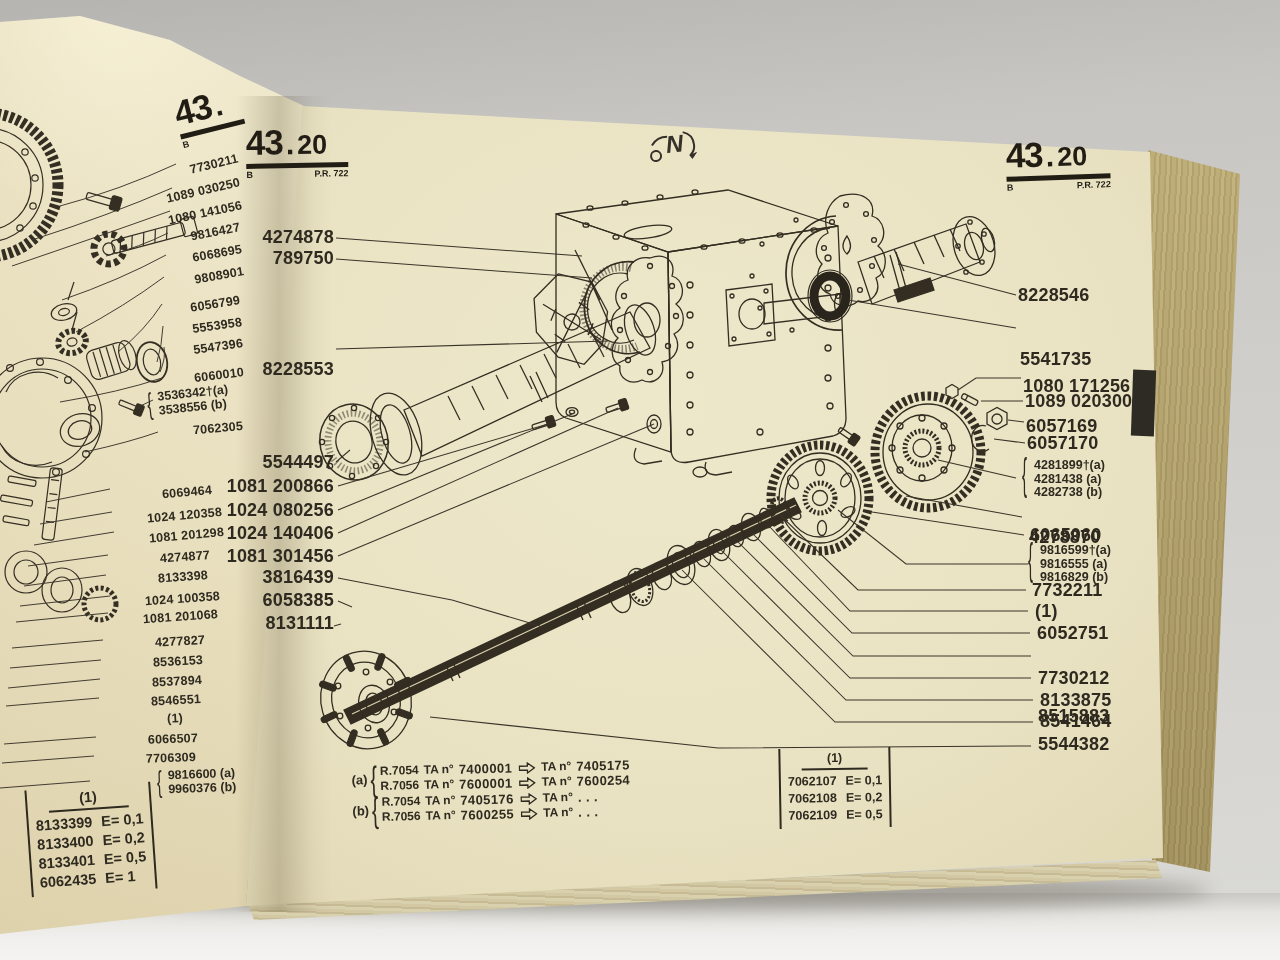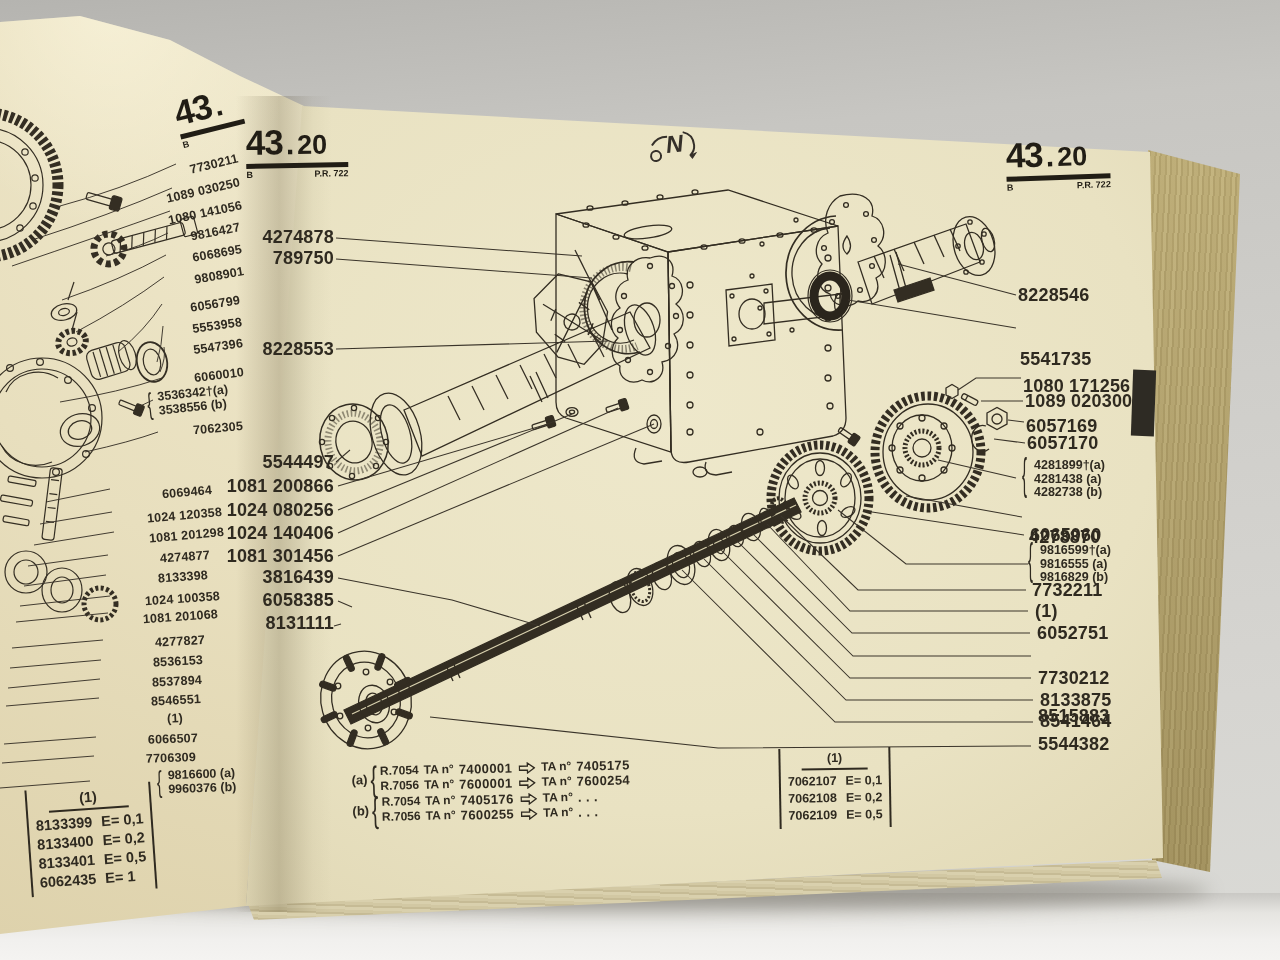--- a/index.html
+++ b/index.html
@@ -526,21 +526,21 @@
         <path d="M6 18 q6 -8 16 -7"></path>
         <path d="M38 8 q10 3 10 14 q0 6 -5 10"></path>
         <path d="M43 32 l6 -2 -4 5 Z" fill="#35302a" stroke-width="1"></path>
       </g>
     </svg>
     <span class="stamp-n">N</span>
   </div>
 
   <div class="lbl ra" style="left:214px;top:231px;width:120px;">4274878</div>
   <div class="lbl ra" style="left:214px;top:252px;width:120px;">789750</div>
-  <div class="lbl ra" style="left:214px;top:343px;width:120px;">8228553</div>
+  <div class="lbl ra" style="left:214px;top:363px;width:120px;">8228553</div>
   <div class="lbl ra" style="left:214px;top:456px;width:120px;text-align:right;">5544497</div>
   <div class="lbl ra" style="left:214px;top:480px;width:120px;">1081 200866</div>
   <div class="lbl ra" style="left:214px;top:504px;width:120px;">1024 080256</div>
   <div class="lbl ra" style="left:214px;top:527px;width:120px;">1024 140406</div>
   <div class="lbl ra" style="left:214px;top:550px;width:120px;">1081 301456</div>
   <div class="lbl ra" style="left:214px;top:571px;width:120px;">3816439</div>
   <div class="lbl ra" style="left:214px;top:594px;width:120px;">6058385</div>
   <div class="lbl ra" style="left:214px;top:617px;width:120px;">8131111</div>
 
   <div class="lbl" style="left:1018px;top:289px;">8228546</div>

